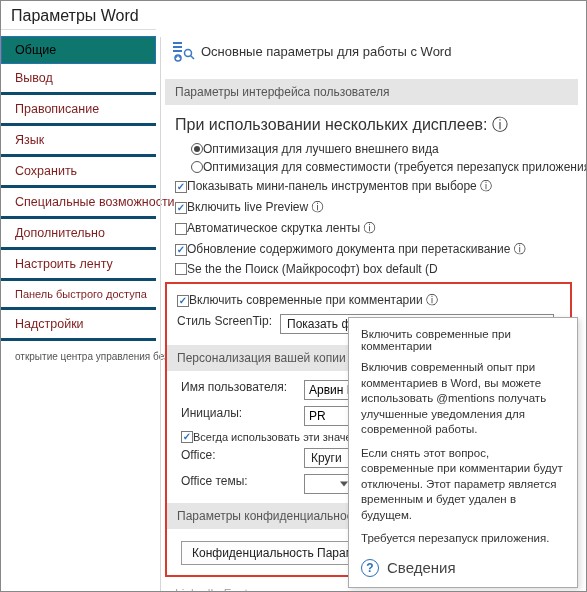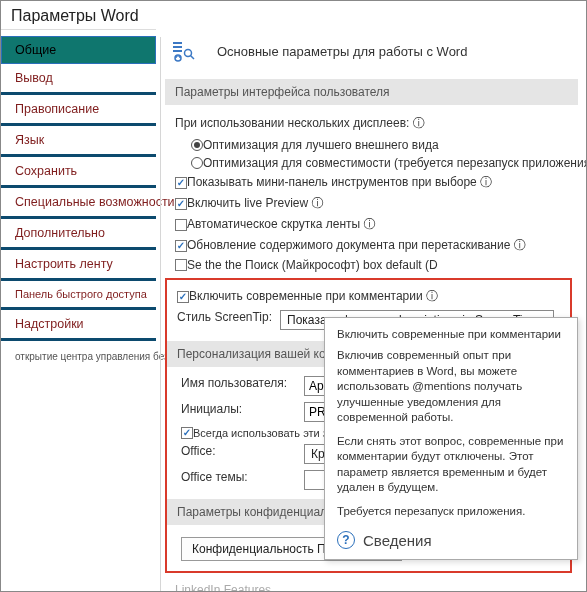--- a/index.html
+++ b/index.html
@@ -63,35 +63,35 @@
     position: relative;
     overflow: hidden;
   }
   .main-inner {
     position: relative;
     padding-right: 8px;
   }
   .head-row {
     display: flex;
     align-items: center;
-    gap: 22px;
+    gap: 6px;
     padding: 4px 0 10px 6px;
   }
   .head-icon svg { display: block; }
   .head-title { font-size: 13px; color: #333; }
   .section-head {
     background: #e5e5e5;
     color: #555;
     padding: 6px 10px;
     font-size: 12px;
     margin: 6px 0 6px 0;
   }
   .opt-group { padding: 2px 0 2px 10px; }
   .opt-group .label-line {
-    font-size: 12px;
+    font-size: 16px;
     padding: 2px 0 4px 0;
     color: #333;
   }
   .radio-row, .check-row {
     display: flex;
     align-items: center;
     padding: 2px 0 2px 16px;
     font-size: 12px;
     color: #333;
     white-space: nowrap;
@@ -170,21 +170,21 @@
     border: 1px solid #999;
     background: #fdfdfd;
     padding: 4px 10px;
     font-size: 12px;
     display: inline-block;
   }
   .tooltip {
     position: absolute;
     right: 8px;
     top: 288px;
-    width: 254px;
+    width: 230px;
     background: #fff;
     border: 1px solid #aaa;
     box-shadow: 2px 2px 6px rgba(0,0,0,0.15);
     padding: 10px 12px 10px 12px;
     font-size: 11.5px;
     color: #333;
     z-index: 10;
   }
   .tooltip .tt-title { margin-bottom: 8px; }
   .tooltip .tt-para { margin-bottom: 8px; line-height: 1.35; }

